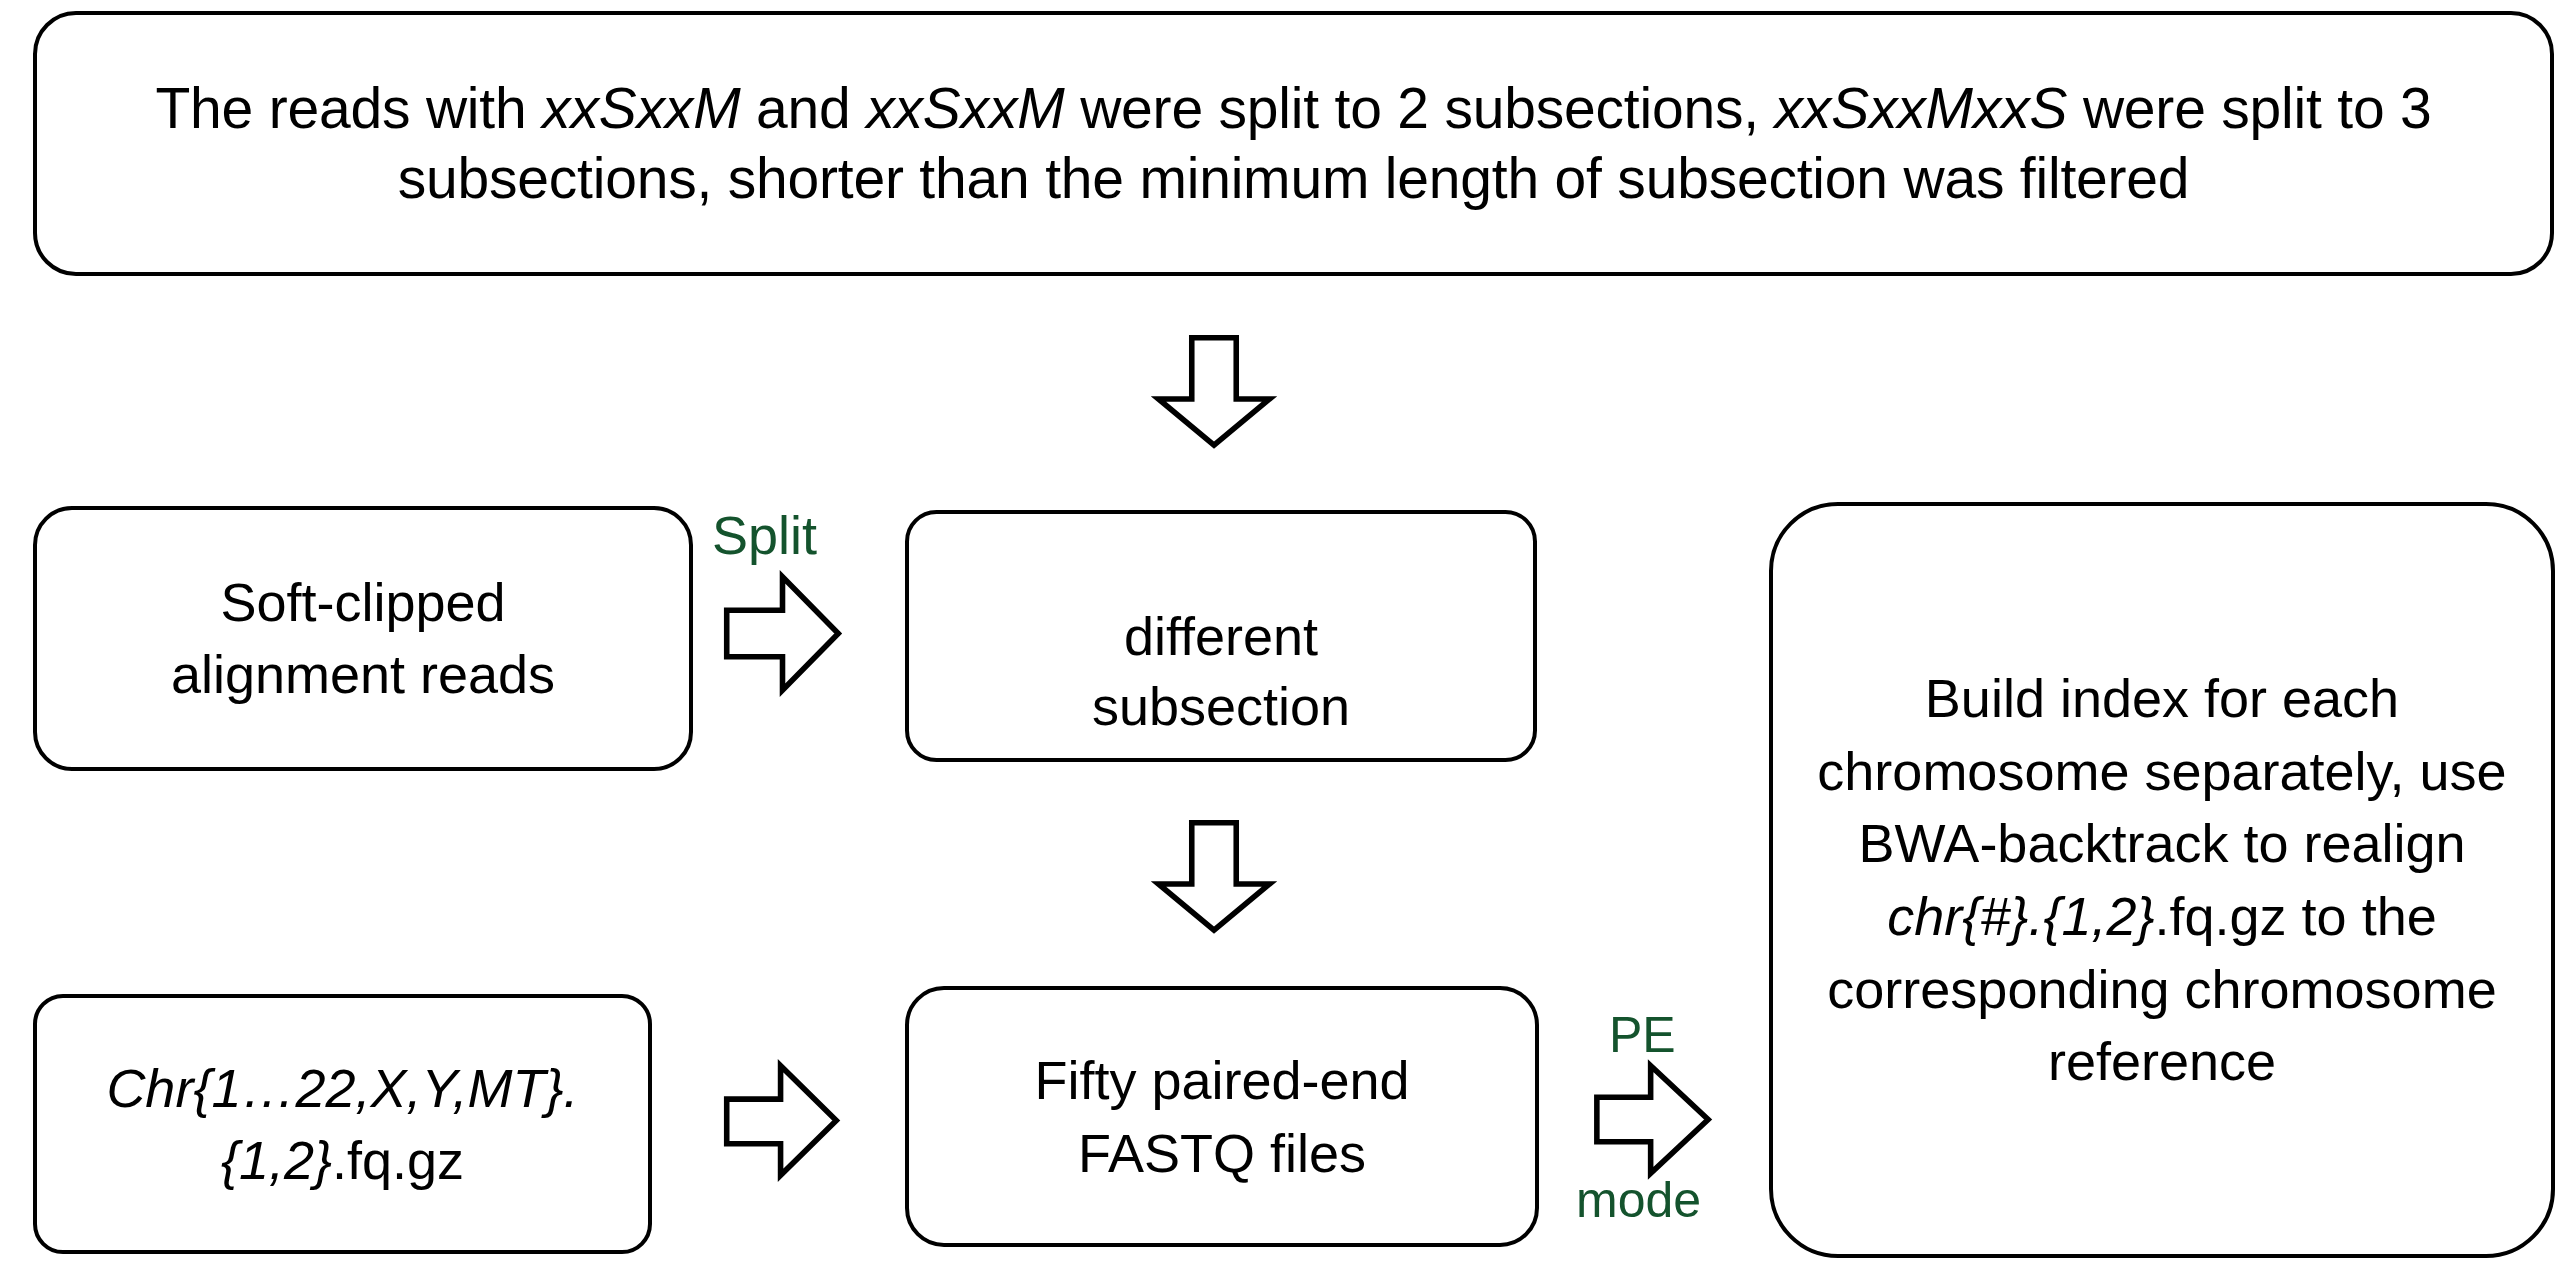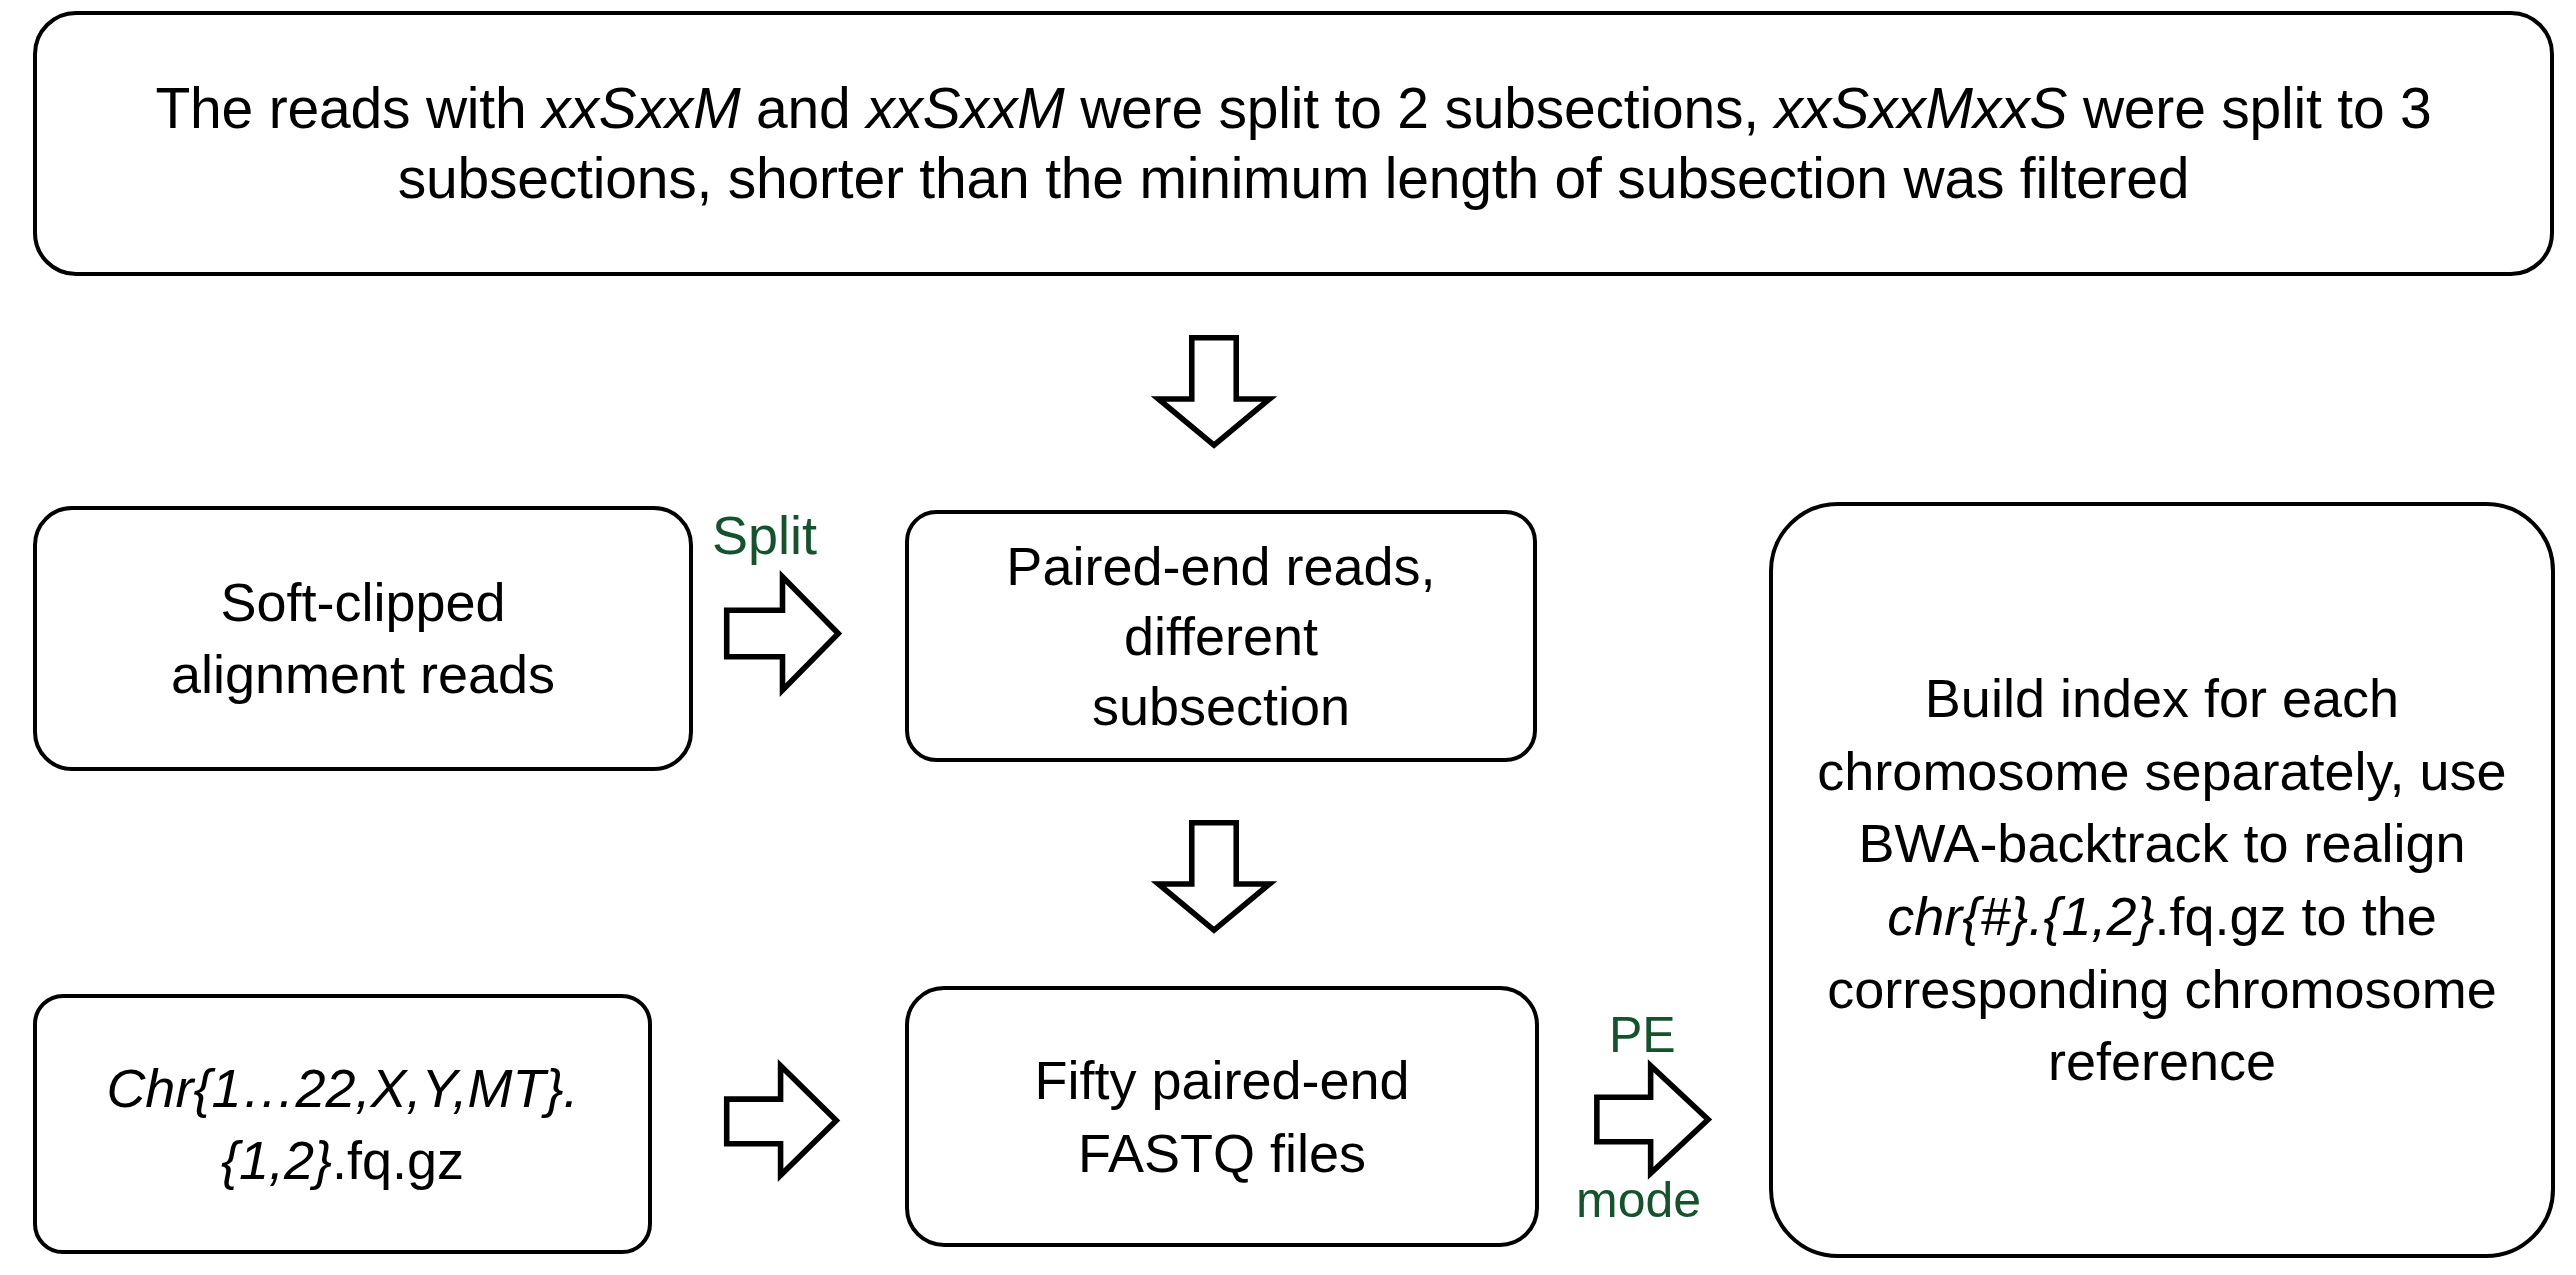--- a/index.html
+++ b/index.html
@@ -167,21 +167,21 @@
   </div>
 
   <div class="label" id="split-label">Split</div>
   <div class="arrow" id="arrow-right-split">
     <svg viewBox="0 0 128 130" width="119" height="121" aria-hidden="true">
       <polygon points="4,40 64,40 64,4 124,65 64,126 64,90 4,90"></polygon>
     </svg>
   </div>
 
   <div class="box" id="pairedend-box">
-    <span class="txt"><span>Paired-end reads,</span><br><span>different</span><br><span>subsection</span></span>
+    <span class="txt"><br><span>different</span><br><span>subsection</span></span>
   </div>
 
   <div class="arrow" id="arrow-down-2">
     <svg viewBox="0 0 136 124" width="126" height="115" aria-hidden="true">
       <polygon points="44,4 92,4 92,70 128,70 68,120 8,70 44,70"></polygon>
     </svg>
   </div>
 
   <div class="box" id="chrfiles-box">
     <span class="txt"><em>Chr{1…22,X,Y,MT}.{1,2}</em><span>.fq.gz</span></span>

